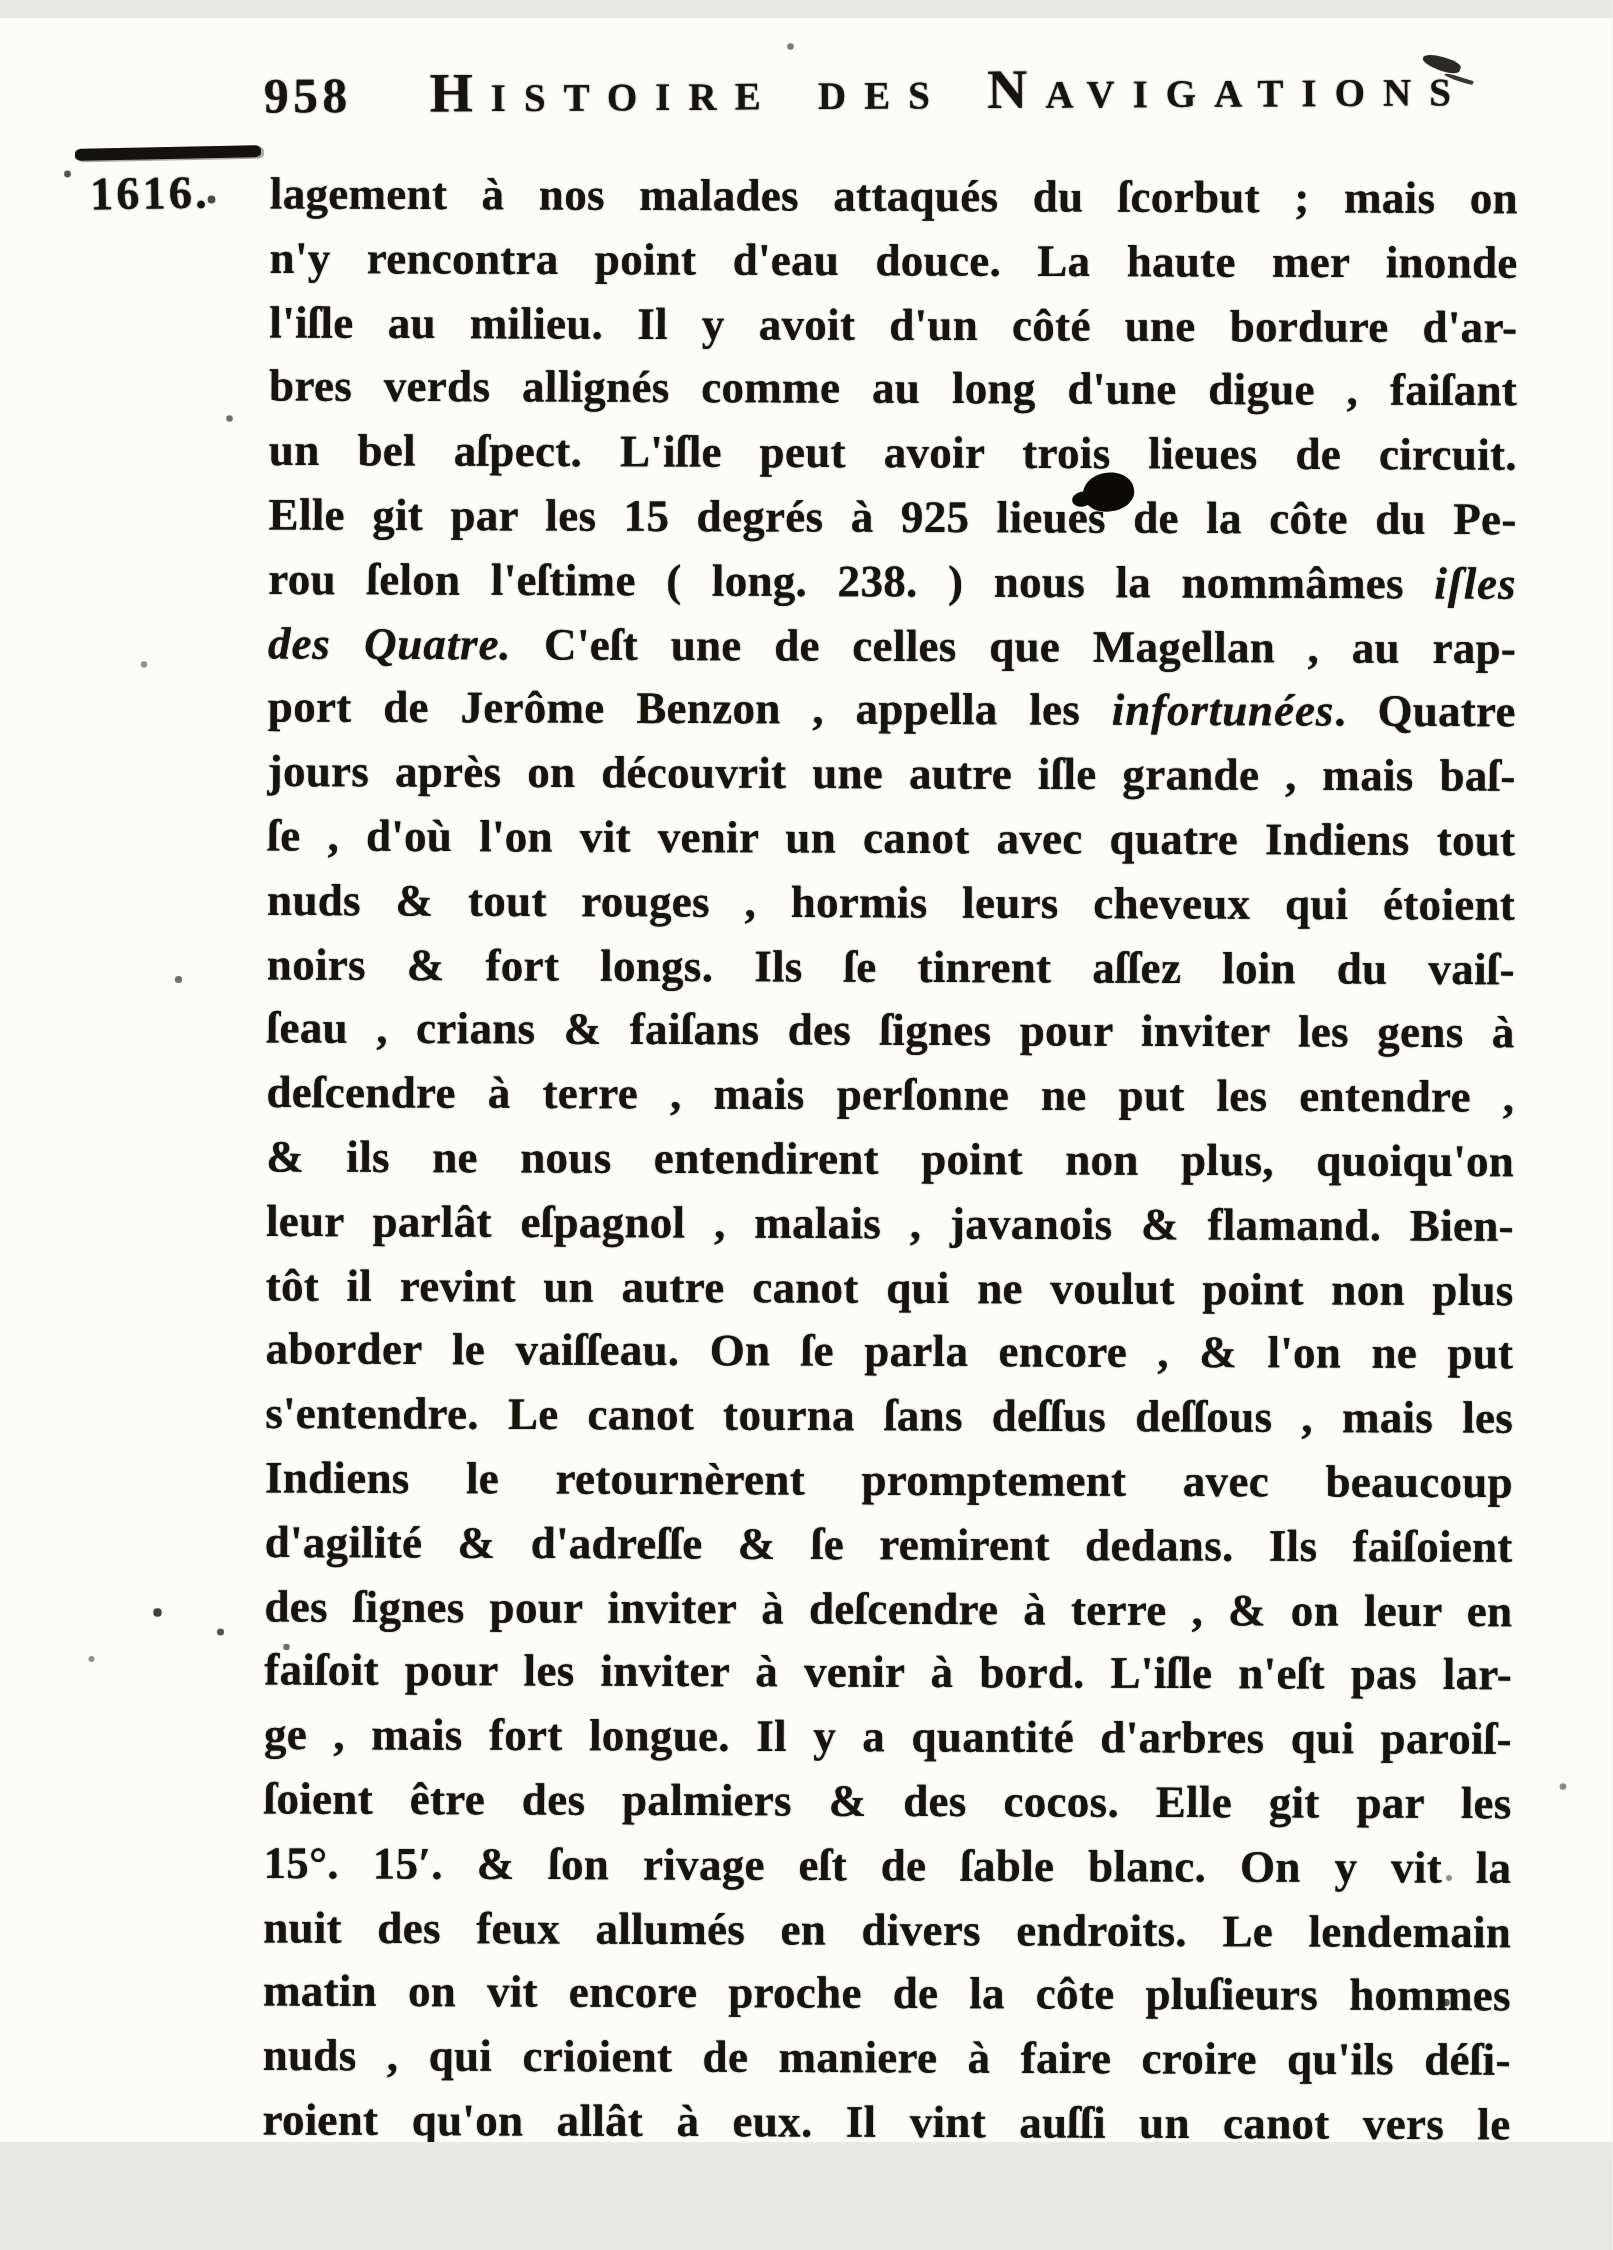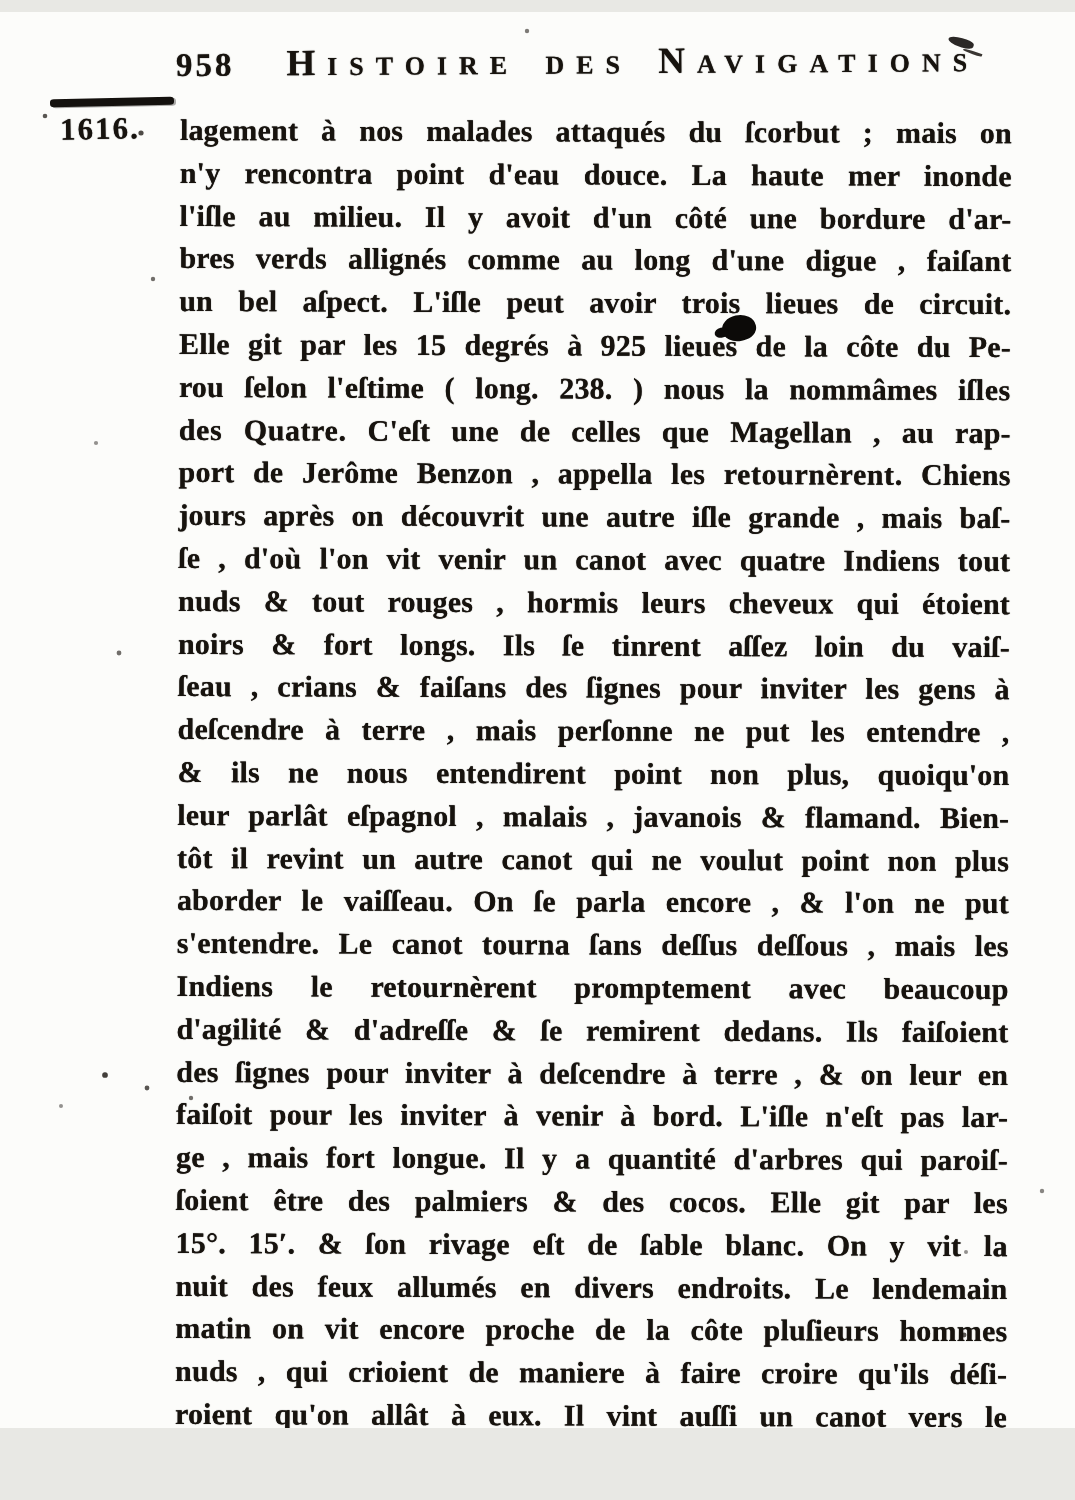--- a/index.html
+++ b/index.html
@@ -50,21 +50,21 @@
     transform:rotate(0.22deg); transform-origin:left top;
   }
   .line {
     height:42.8px; line-height:42.8px;
     font-size:30px; font-weight:bold;
     letter-spacing:.2px; word-spacing:2.5px;
     text-align:justify; text-align-last:justify;
     text-shadow:0 0 .8px rgba(12,9,6,.9);
     overflow:visible;
   }
-  .line .it { letter-spacing:.6px; }
+  .line .it { font-style:italic; letter-spacing:.6px; }
   
   .blot-line6 {
     position:absolute; left:722px; top:303px;
     width:34px; height:26px; background:#0c0a08;
     border-radius:55% 60% 50% 58%;
     transform:rotate(-12deg);
   }
   .blot-line6:after {
     content:""; position:absolute; left:-8px; top:9px;
     width:14px; height:10px; background:#0c0a08; border-radius:50%;
@@ -115,21 +115,21 @@
 
   <div class="body-text">
       <div class="line"><span>lagement à nos malades attaqués du ſcorbut ; mais on</span></div>
       <div class="line"><span>n'y rencontra point d'eau douce. La haute mer inonde</span></div>
       <div class="line"><span>l'iſle au milieu. Il y avoit d'un côté une bordure d'ar-</span></div>
       <div class="line"><span>bres verds allignés comme au long d'une digue , faiſant</span></div>
       <div class="line"><span>un bel aſpect. L'iſle peut avoir trois lieues de circuit.</span></div>
       <div class="line"><span>Elle git par les 15 degrés à 925 lieues de la côte du Pe-</span></div>
       <div class="line"><span>rou ſelon l'eſtime ( long. 238. ) nous la nommâmes </span><span class="it">iſles</span></div>
       <div class="line"><span class="it">des Quatre.</span><span> C'eſt une de celles que Magellan , au rap-</span></div>
-      <div class="line"><span>port de Jerôme Benzon , appella les </span><span class="it">retournèrent</span><span>. Chiens</span></div>
+      <div class="line"><span>port de Jerôme Benzon , appella les </span><span class="it">infortunées</span><span>. Quatre</span></div>
       <div class="line"><span>jours après on découvrit une autre iſle grande , mais baſ-</span></div>
       <div class="line"><span>ſe , d'où l'on vit venir un canot avec quatre Indiens tout</span></div>
       <div class="line"><span>nuds &amp; tout rouges , hormis leurs cheveux qui étoient</span></div>
       <div class="line"><span>noirs &amp; fort longs. Ils ſe tinrent aſſez loin du vaiſ-</span></div>
       <div class="line"><span>ſeau , crians &amp; faiſans des ſignes pour inviter les gens à</span></div>
       <div class="line"><span>deſcendre à terre , mais perſonne ne put les entendre ,</span></div>
       <div class="line"><span>&amp; ils ne nous entendirent point non plus, quoiqu'on</span></div>
       <div class="line"><span>leur parlât eſpagnol , malais , javanois &amp; flamand. Bien-</span></div>
       <div class="line"><span>tôt il revint un autre canot qui ne voulut point non plus</span></div>
       <div class="line"><span>aborder le vaiſſeau. On ſe parla encore , &amp; l'on ne put</span></div>

